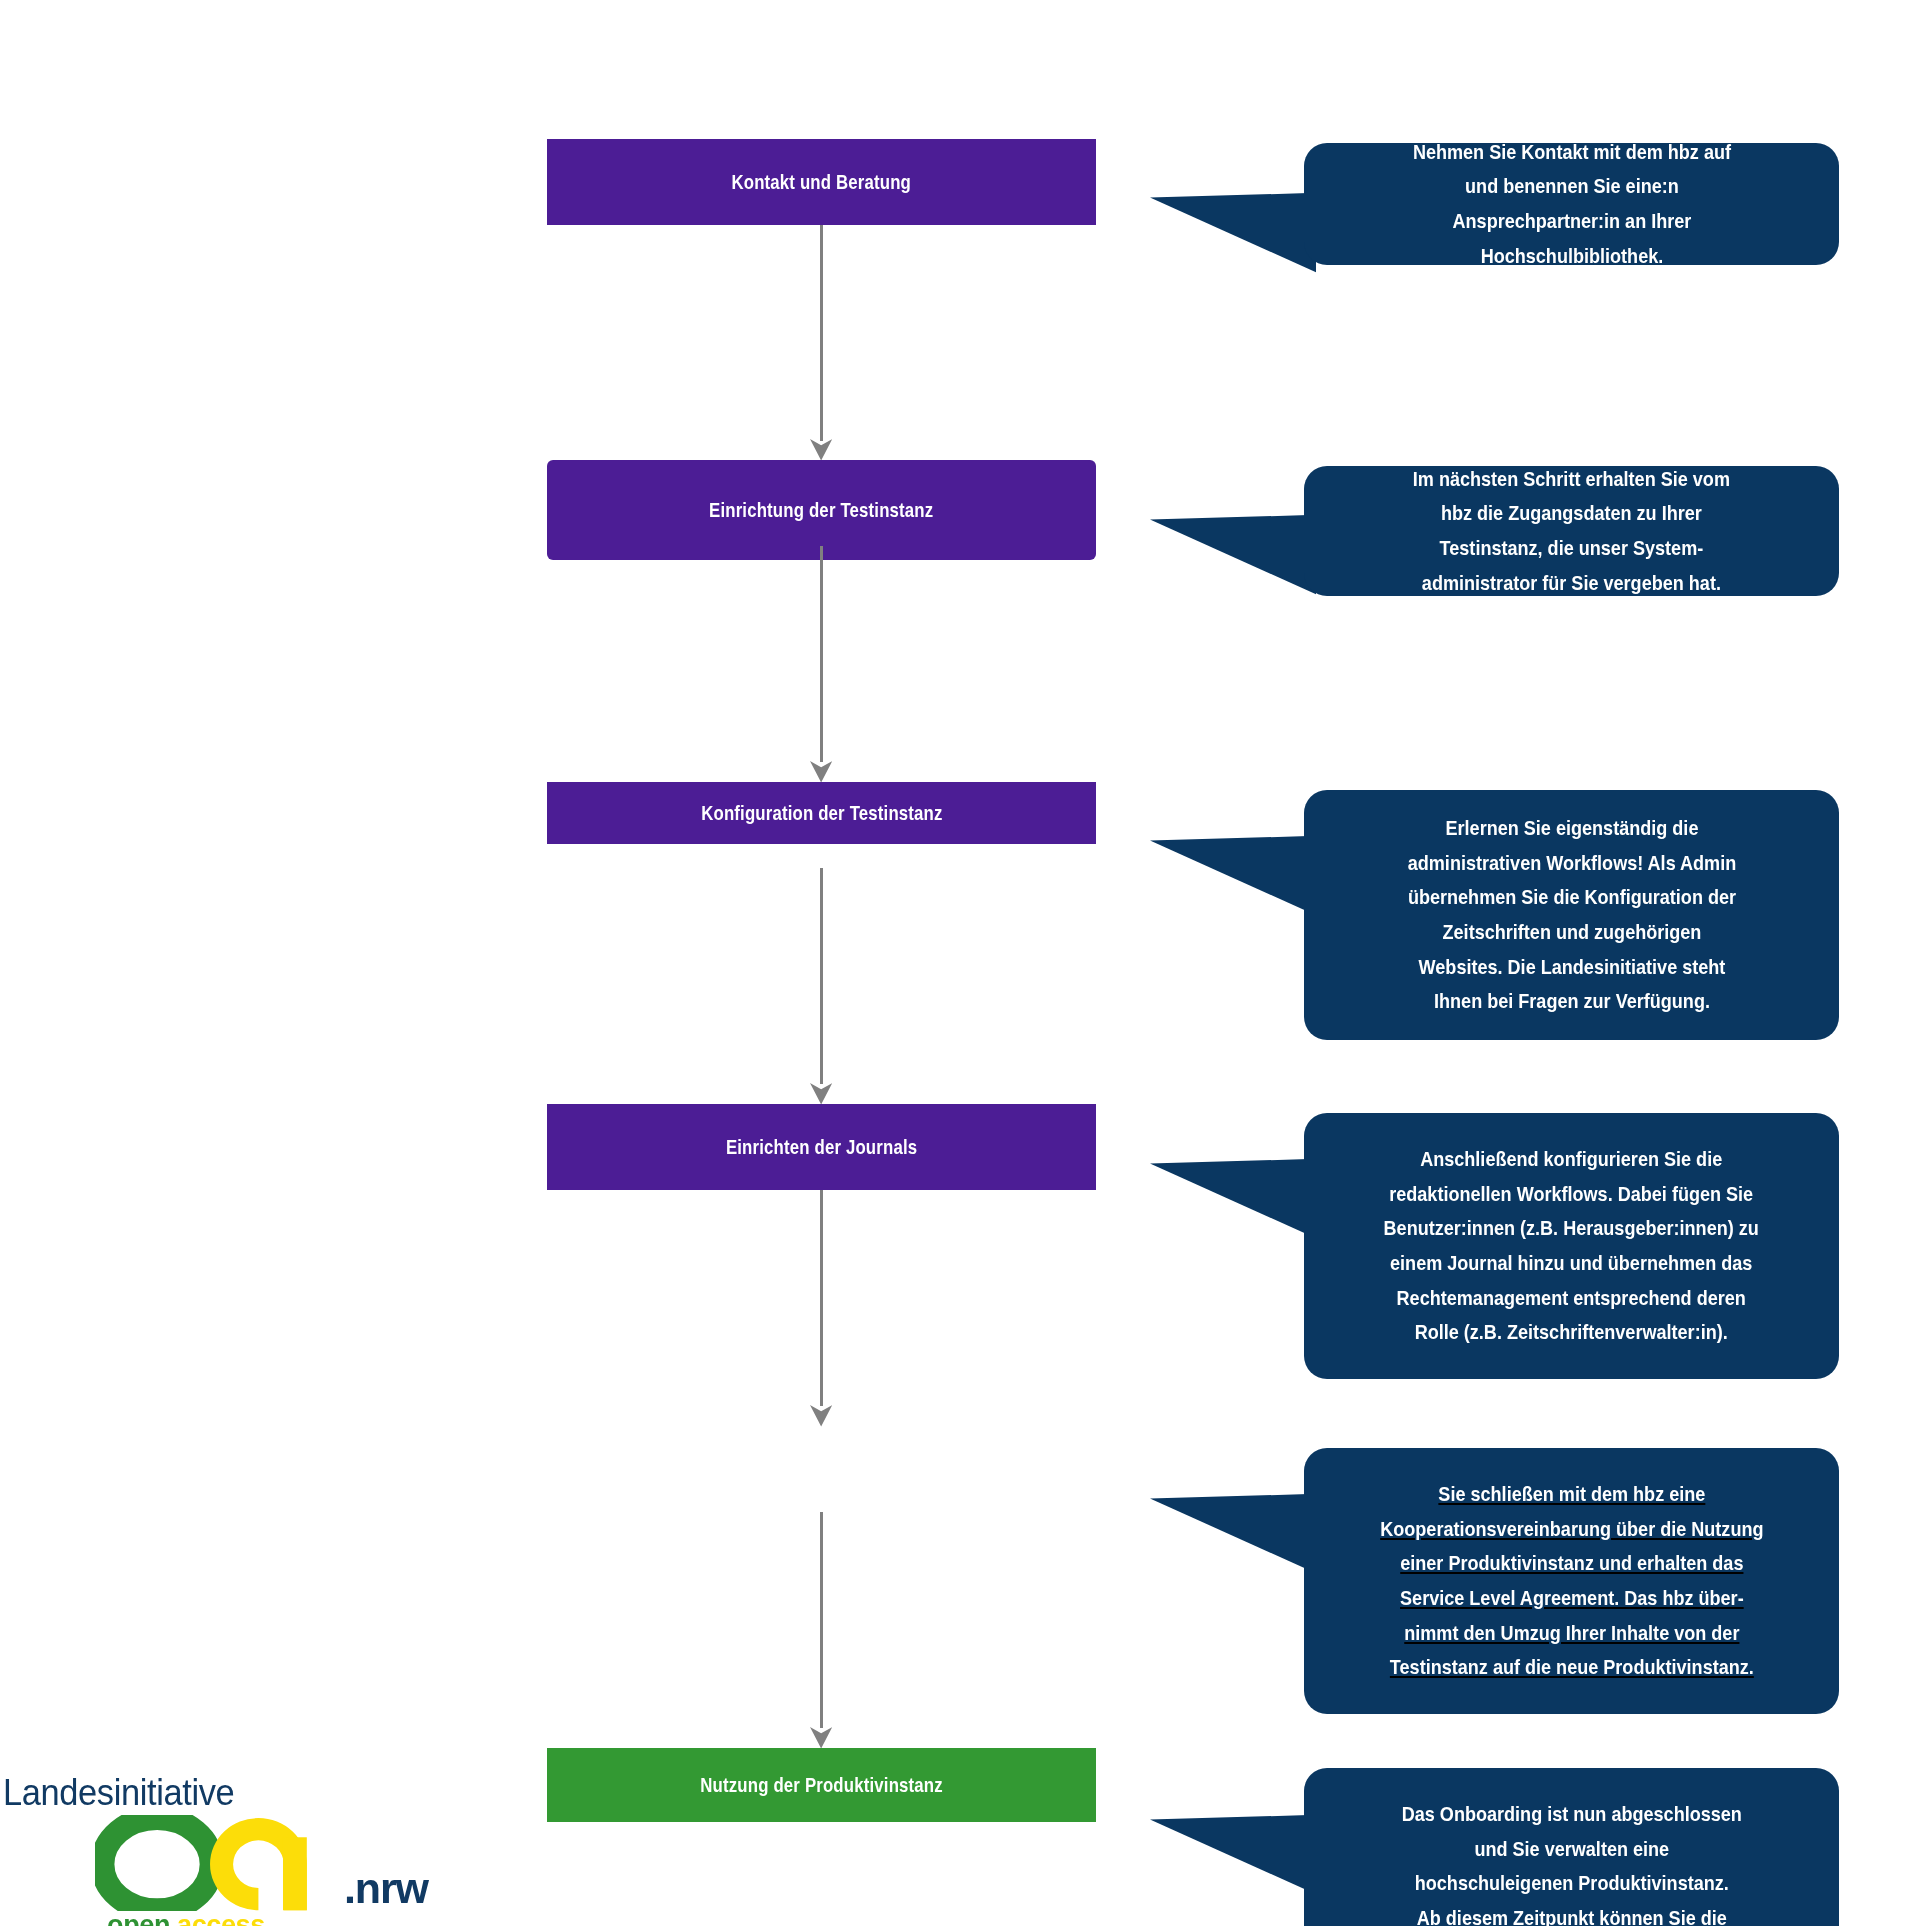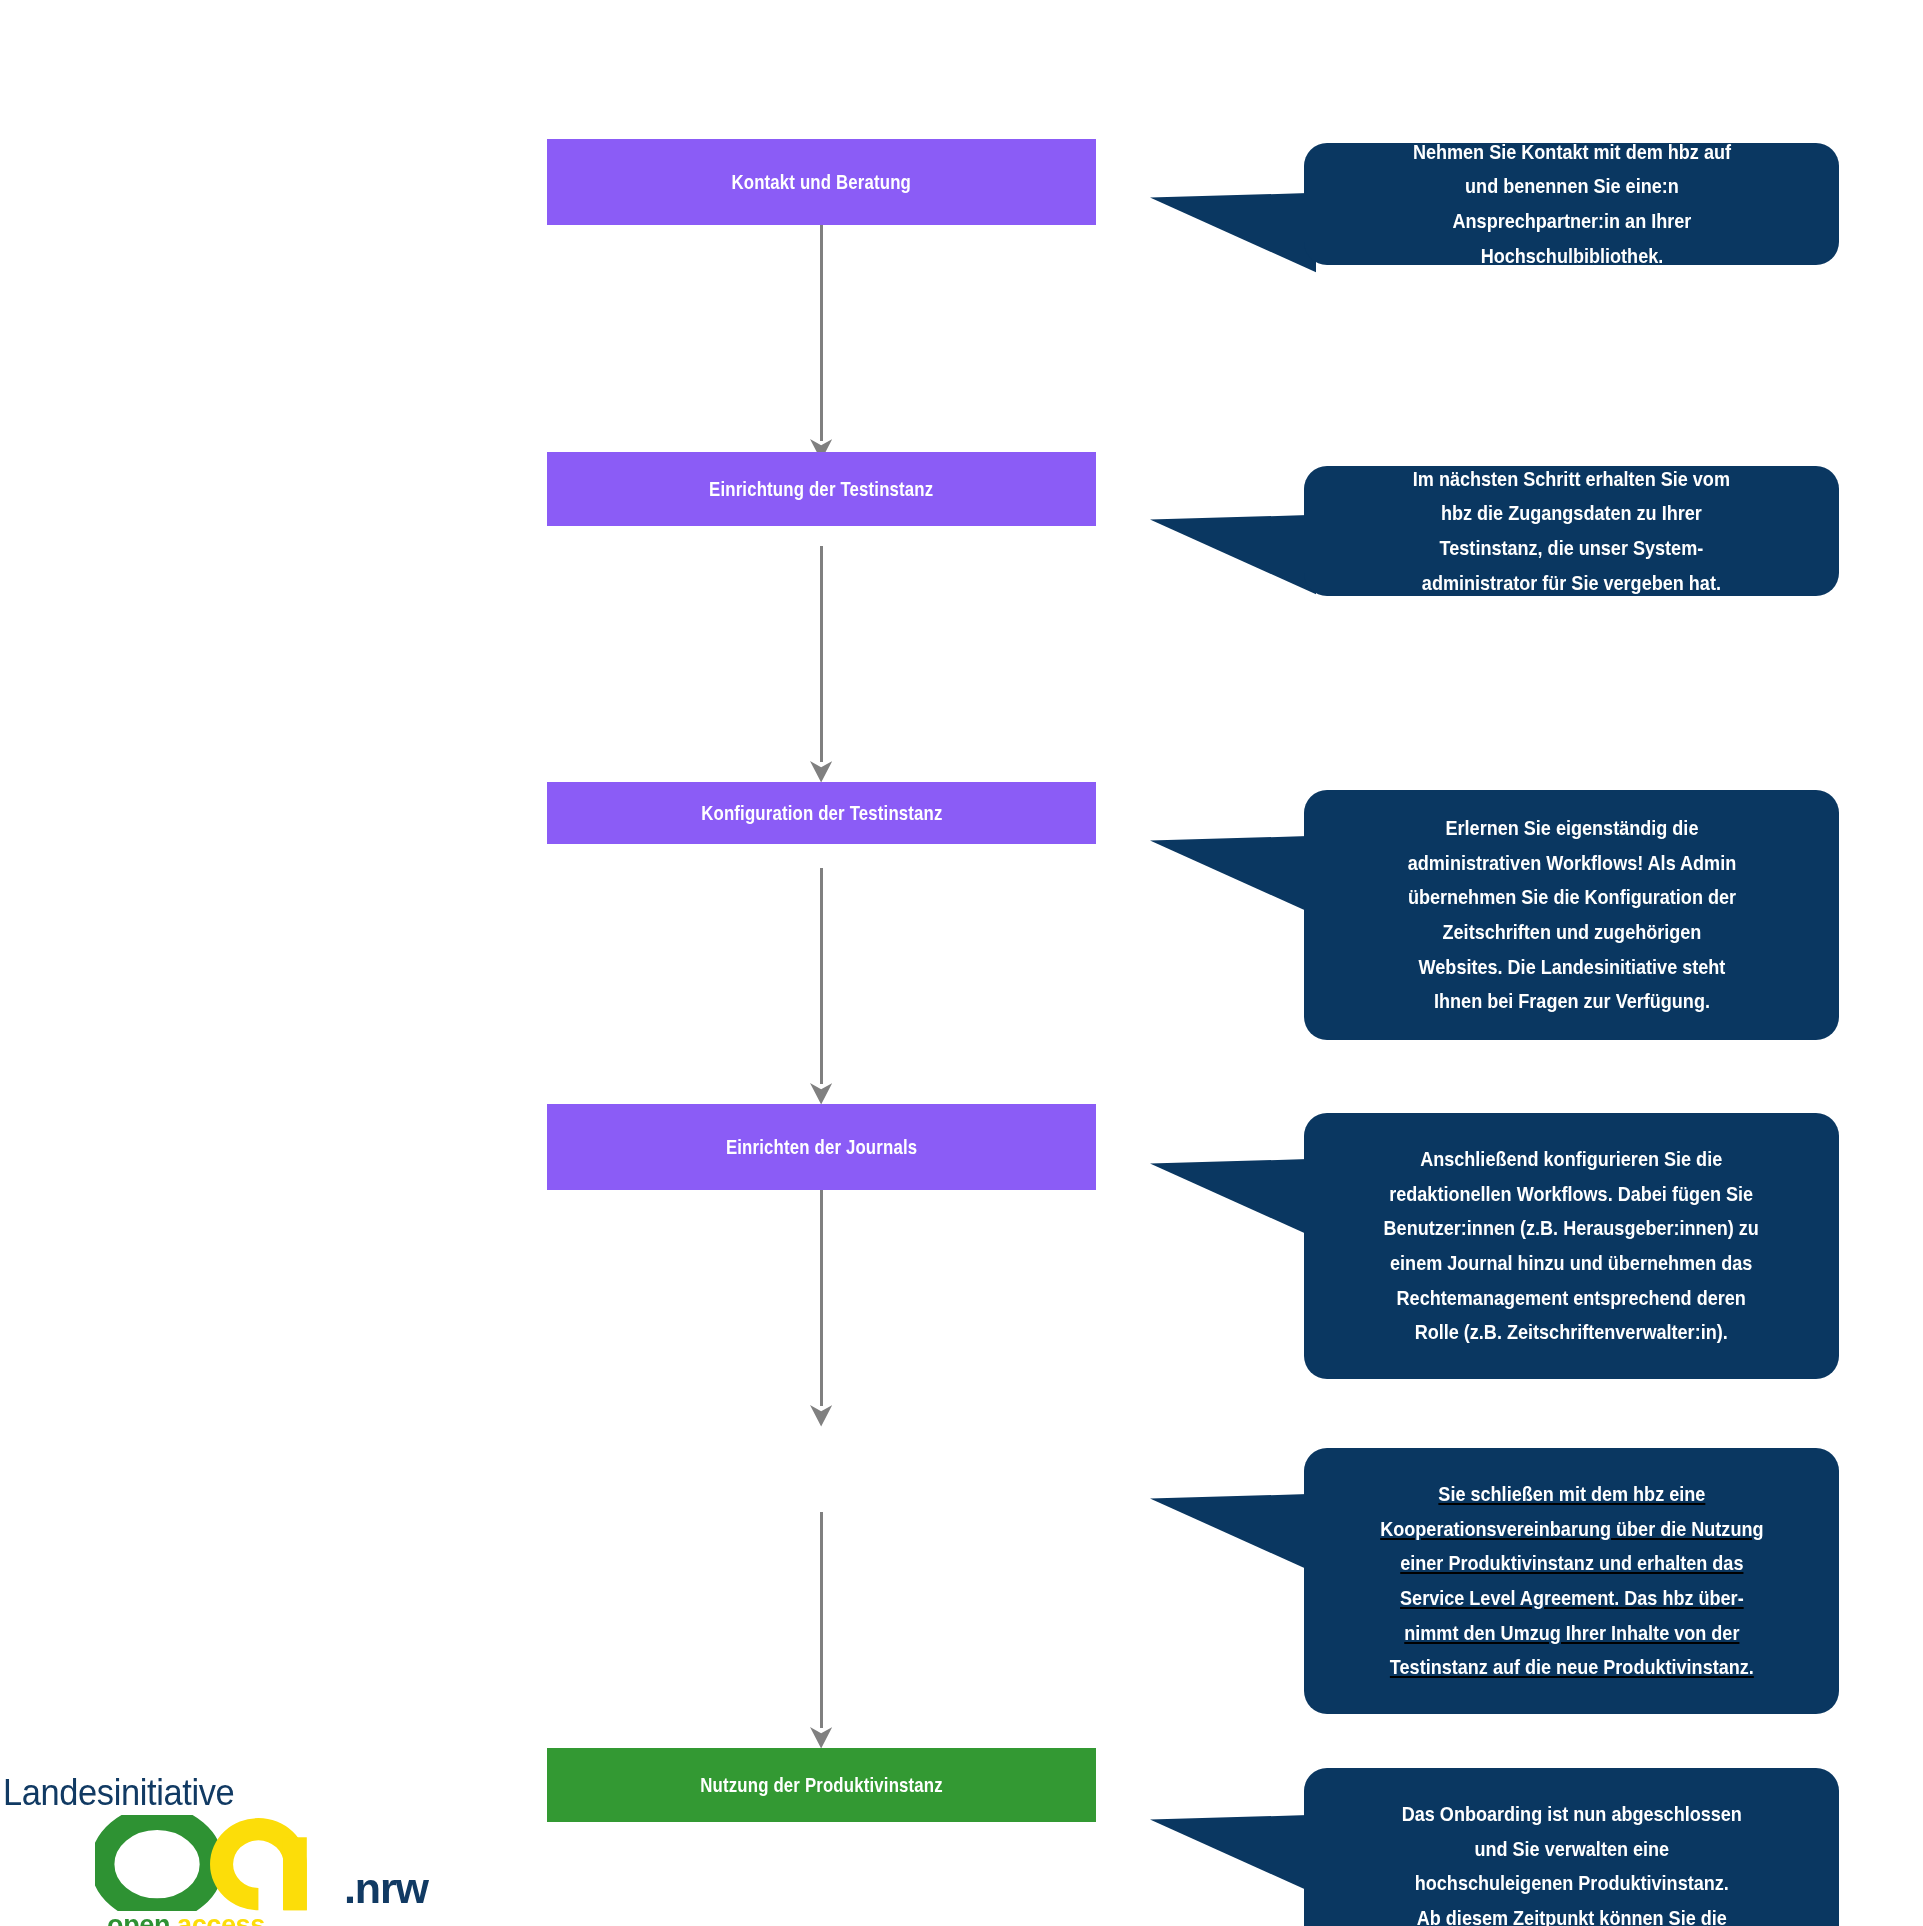--- a/index.html
+++ b/index.html
@@ -37,21 +37,21 @@
     color: #ffffff;
     font-weight: bold;
     font-size: 21px;
     letter-spacing: 0.2px;
     text-align: center;
     font-family: "Liberation Sans", sans-serif;
     transform: scaleX(0.80);
     white-space: nowrap;
   }
 
-  .step-yellow { background: #8b5cf6; }
+  .step-yellow { background: #4c1d95; }
   .step-green  { background: #339933; }
 
   
   .connector {
     position: absolute;
     width: 46px;
     left: 251px; 
   }
   .connector .shaft {
     position: absolute;
@@ -163,21 +163,21 @@
   </div>
   <div class="connector" style="top:86px;height:236px;">
     <div class="shaft" style="height:216px;"></div>
     <div class="head" style="top:214px;">
       <svg width="22.3" height="21.6" viewBox="0 0 58 56">
           <path d="M0 0 L29 56 L58 0 L29 16 Z" fill="#808080"></path>
         </svg>
     </div>
   </div>
 
-  <div class="step-box step-yellow" style="top:313px;height:74px;">
+  <div class="step-box step-yellow" style="top:321px;height:100px;border-radius:6px;">
     <span class="step-label">Einrichtung der Testinstanz</span>
   </div>
   <div class="connector" style="top:407px;height:237px;">
     <div class="shaft" style="height:216px;"></div>
     <div class="head" style="top:215px;">
       <svg width="22.3" height="21.6" viewBox="0 0 58 56">
           <path d="M0 0 L29 56 L58 0 L29 16 Z" fill="#808080"></path>
         </svg>
     </div>
   </div>

